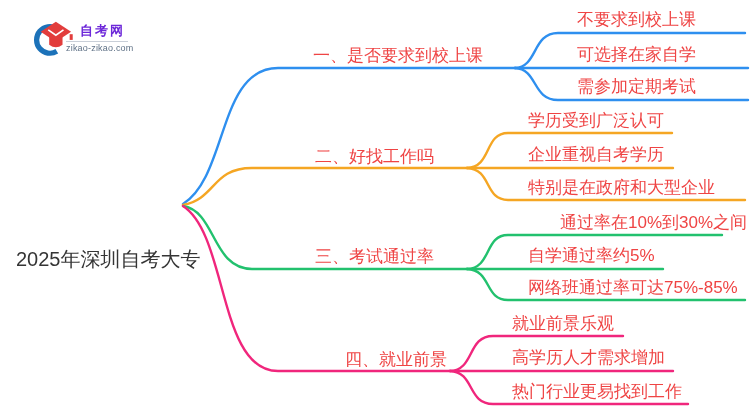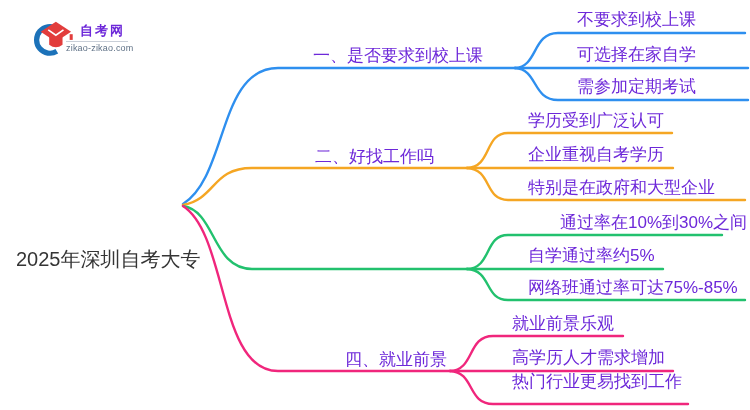--- a/index.html
+++ b/index.html
@@ -1,21 +1,21 @@
 <!DOCTYPE html>
 <html><head>
 <meta charset="utf-8">
 <style>
   html,body{margin:0;padding:0;background:#fff;}
   .stage{
     position:relative;width:750px;height:410px;background:#ffffff;overflow:hidden;
     font-family:"Liberation Sans","DejaVu Sans",sans-serif;color:#3d3d3d;
   }
   .mm-svg{position:absolute;left:0;top:0;width:750px;height:410px;}
-  .node{position:absolute;font-size:17px;line-height:21px;white-space:nowrap;color:#6d28d9;}
+  .node{position:absolute;font-size:17px;line-height:21px;white-space:nowrap;color:#ef4444;}
   .root-node{font-size:20px;line-height:24px;color:#353535;}
   .branch-label{font-size:17px;}
   .leaf-label{font-size:17px;}
   .logo{position:absolute;left:28px;top:14px;width:120px;height:46px;}
   .logo-icon{position:absolute;left:4px;top:4px;width:42px;height:40px;}
   .logo-title{position:absolute;left:52px;top:8px;font-size:13px;font-weight:bold;letter-spacing:2px;}
   .logo-rule{position:absolute;left:38px;top:27px;width:62px;height:1px;background:#c9cfd8;}
   .logo-domain{position:absolute;left:38px;top:29px;font-size:9px;letter-spacing:.2px;}
 </style>
 </head>
@@ -70,22 +70,23 @@
   <div class="node branch-label" style="left:313px;top:45px;">一、是否要求到校上课</div>
   <div class="node leaf-label" style="left:577px;top:9px;">不要求到校上课</div>
   <div class="node leaf-label" style="left:577px;top:44px;">可选择在家自学</div>
   <div class="node leaf-label" style="left:577px;top:76px;">需参加定期考试</div>
 
   <div class="node branch-label" style="left:315px;top:146px;">二、好找工作吗</div>
   <div class="node leaf-label" style="left:528px;top:110px;">学历受到广泛认可</div>
   <div class="node leaf-label" style="left:528px;top:144px;">企业重视自考学历</div>
   <div class="node leaf-label" style="left:528px;top:177px;">特别是在政府和大型企业</div>
 
+  <div class="node branch-label" style="left:315px;top:246px;">三、考试通过率</div>
   <div class="node leaf-label" style="left:528px;top:212px;margin-left:32px;">通过率在10%到30%之间</div>
   <div class="node leaf-label" style="left:528px;top:245px;">自学通过率约5%</div>
   <div class="node leaf-label" style="left:528px;top:277px;">网络班通过率可达75%-85%</div>
 
   <div class="node branch-label" style="left:315px;top:349px;margin-left:30px;">四、就业前景</div>
   <div class="node leaf-label" style="left:512px;top:313px;">就业前景乐观</div>
   <div class="node leaf-label" style="left:512px;top:347px;">高学历人才需求增加</div>
-  <div class="node leaf-label" style="left:512px;top:371px;">热门行业更易找到工作</div>
+  <div class="node leaf-label" style="left:512px;top:381px;">热门行业更易找到工作</div>
 
 </div>
 
 </body></html>

